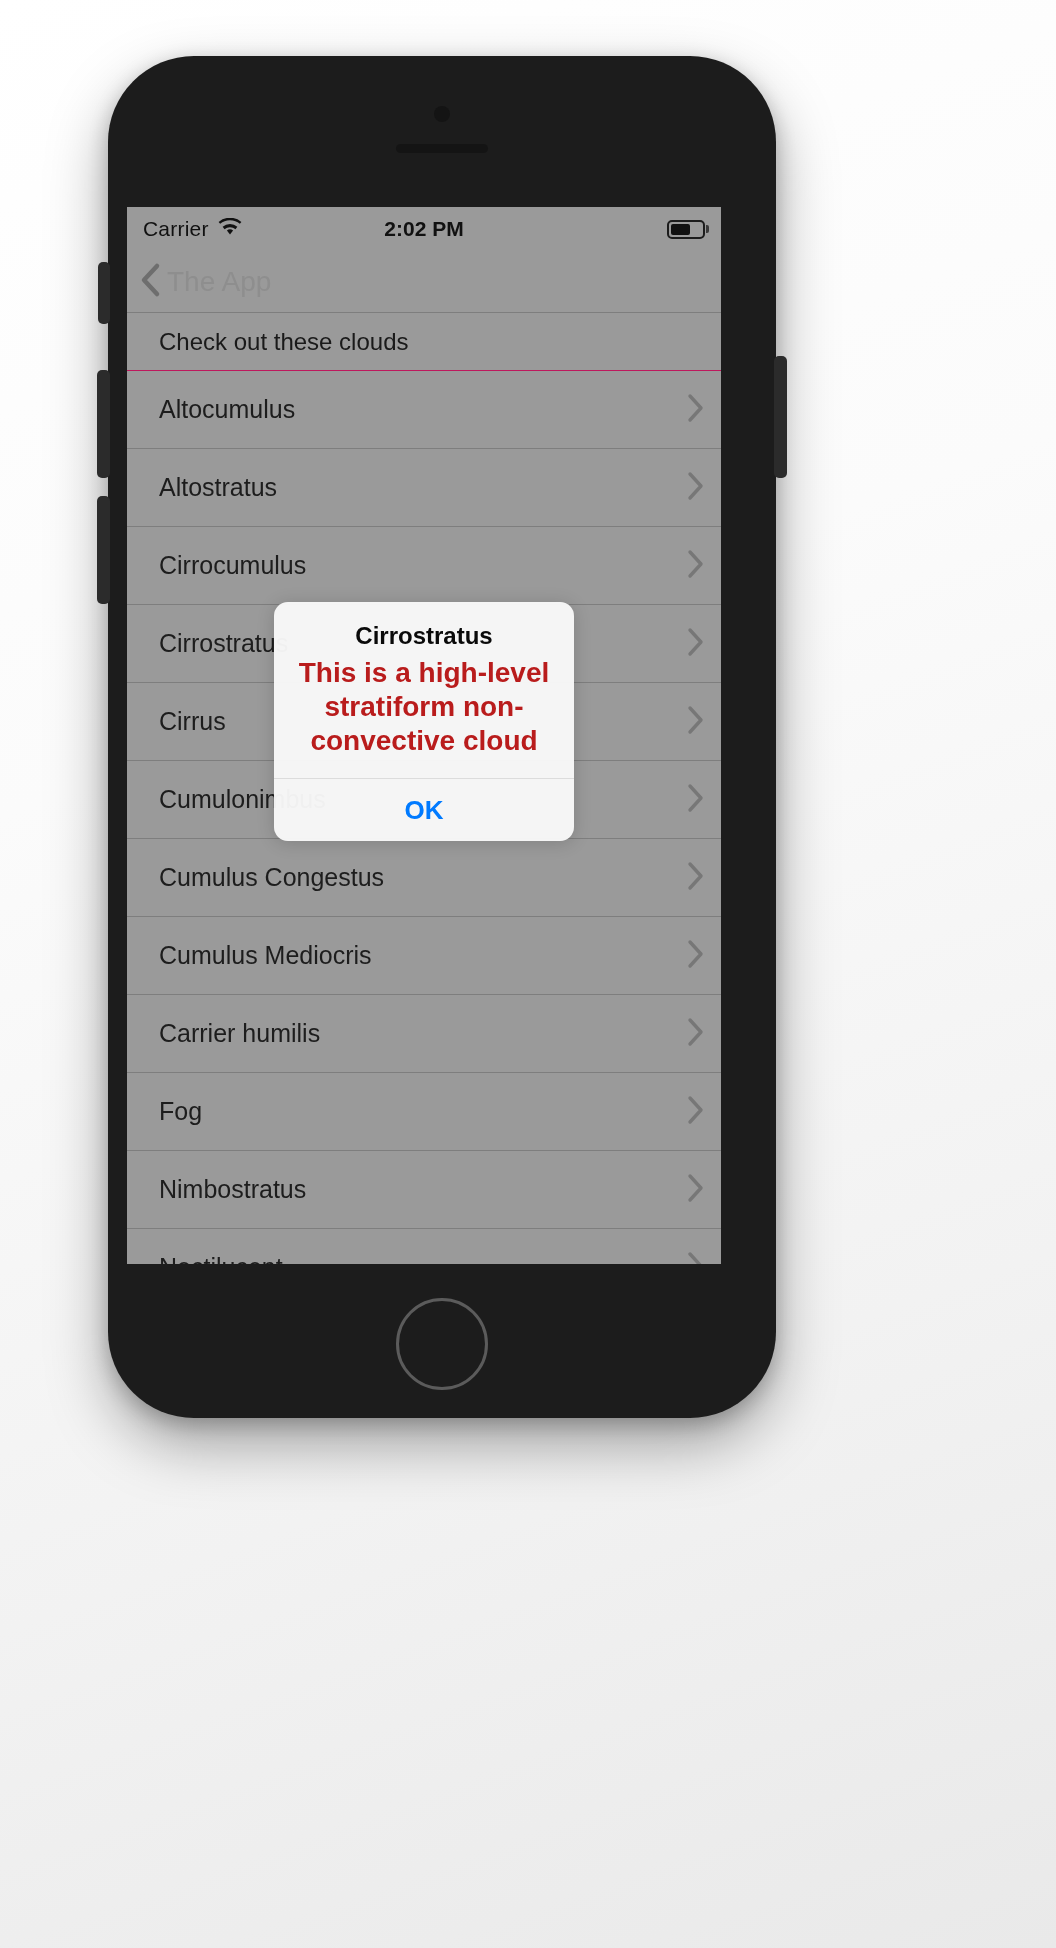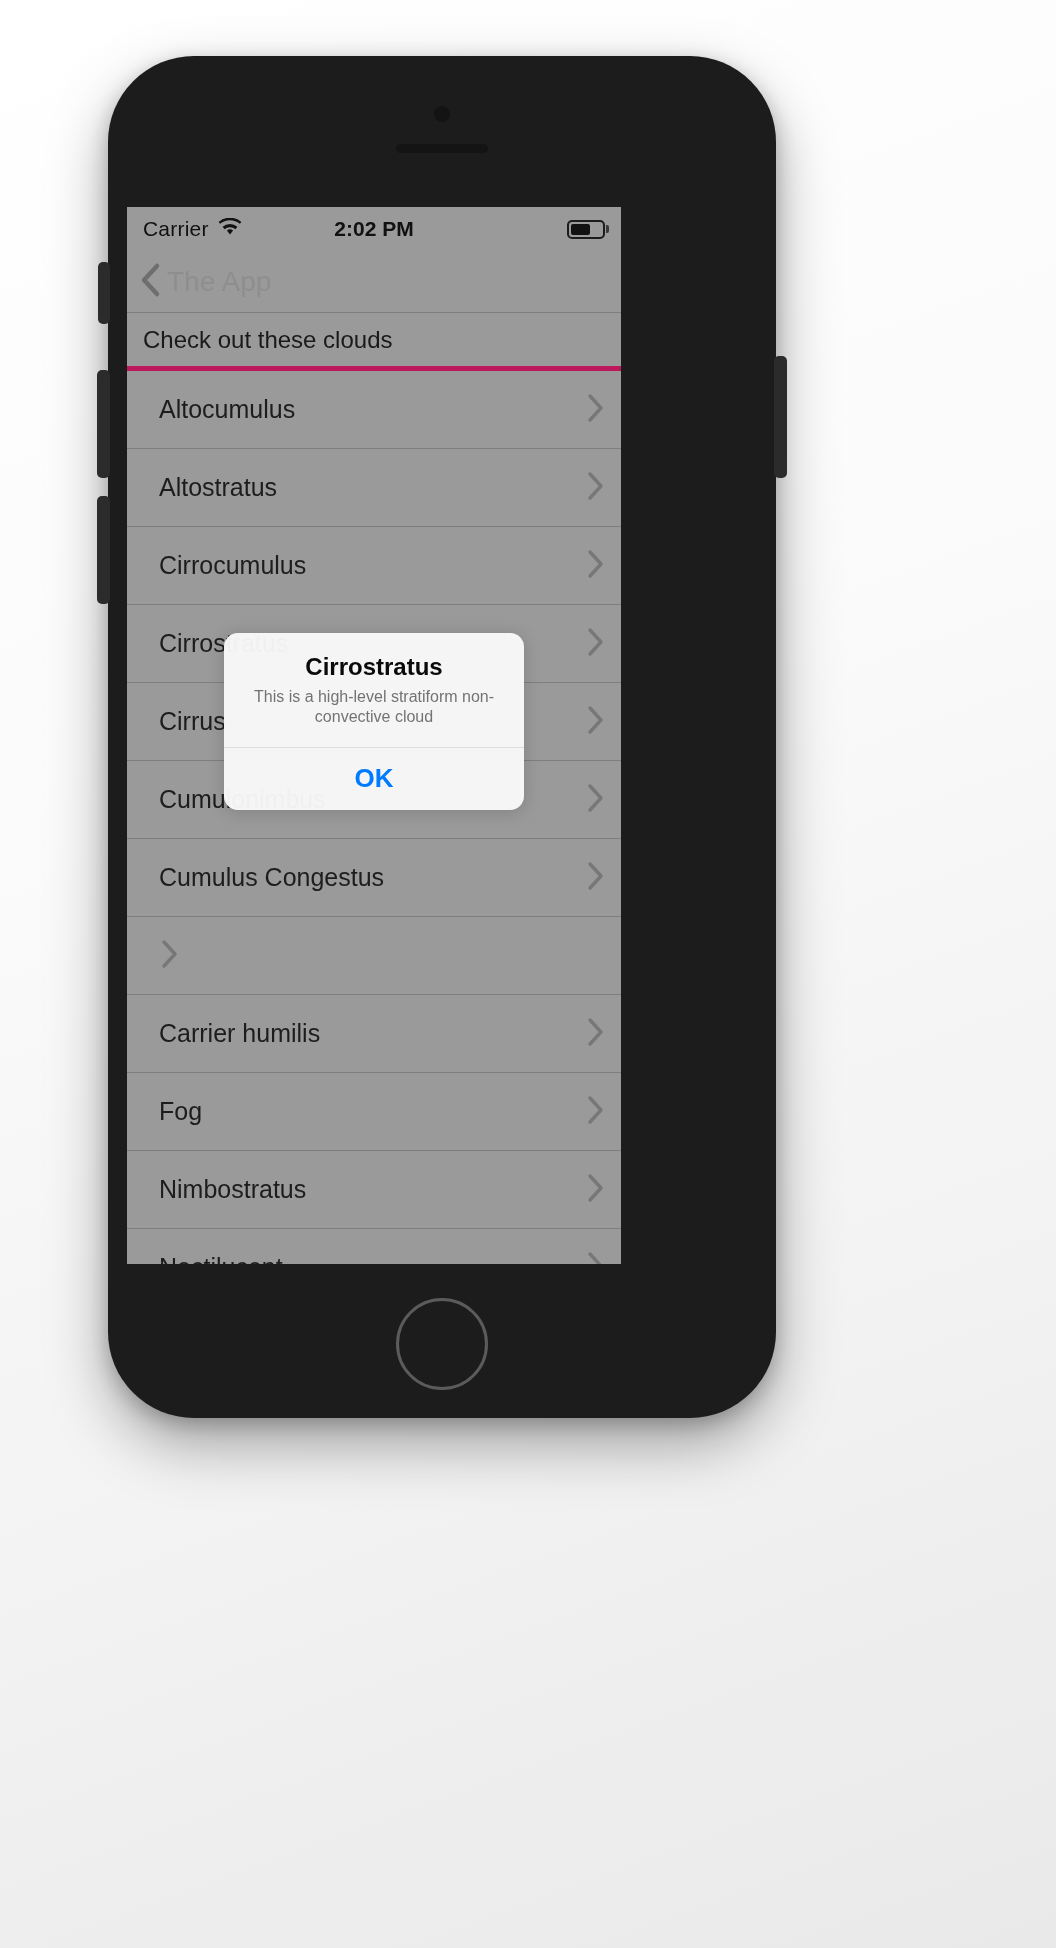--- a/index.html
+++ b/index.html
@@ -74,21 +74,21 @@
     border: 3px solid #5b5b5b;
     border-radius: 50%;
     background: #1c1c1c;
   }
 
   
   .screen {
     position: absolute;
     left: 19px;
     top: 151px;
-    width: 494px;
+    width: 594px;
     height: 1057px;
     background: #9a9a9a;
     overflow: hidden;
   }
 
   
   .status-bar {
     height: 44px;
     display: flex;
     align-items: center;
@@ -155,24 +155,24 @@
   .back-label {
     font-size: 28px;
     color: #8e8e8e;
   }
 
   
   .section-header {
     height: 58px;
     display: flex;
     align-items: center;
-    padding-left: 16px;
+    padding-left: 32px;
     font-size: 24px;
     color: #1a1a1a;
-    border-bottom: 5px solid #be185d;
+    border-bottom: 1px solid #be185d;
     background: #9a9a9a;
   }
 
   
   .table { background: #5eead4; }
   .row {
     height: 78px;
     display: flex;
     align-items: center;
     padding: 0 16px 0 32px;
@@ -207,23 +207,24 @@
     padding: 20px 16px 20px;
     text-align: center;
   }
   .alert-title {
     font-size: 24px;
     font-weight: bold;
     color: #0a0a0a;
     margin-bottom: 6px;
   }
   .alert-message {
-    font-size: 16px;
+    font-size: 28px;
     line-height: 1.22;
-    color: #737373;
+    color: #b91c1c;
+    font-weight: bold;
   }
   .alert-divider {
     height: 1px;
     background: #dcdcdc;
   }
   .alert-action {
     height: 62px;
     display: flex;
     align-items: center;
     justify-content: center;
@@ -337,20 +338,21 @@
                 <polyline points="5,4 16,16 5,28" fill="none" stroke="#777" stroke-width="3.4" stroke-linecap="round" stroke-linejoin="round"></polyline>
               </svg></span>
           </div>
           <div class="row">
             <span class="row-label">Cumulus Congestus</span>
             <span class="chevron-right"><svg width="20" height="32" viewBox="0 0 20 32">
                 <polyline points="5,4 16,16 5,28" fill="none" stroke="#777" stroke-width="3.4" stroke-linecap="round" stroke-linejoin="round"></polyline>
               </svg></span>
           </div>
           <div class="row">
+            <span class="row-label">Cumulus Mediocris</span>
             <span class="chevron-right"><svg width="20" height="32" viewBox="0 0 20 32">
                 <polyline points="5,4 16,16 5,28" fill="none" stroke="#777" stroke-width="3.4" stroke-linecap="round" stroke-linejoin="round"></polyline>
               </svg></span>
           </div>
           <div class="row">
             <span class="row-label">Carrier humilis</span>
             <span class="chevron-right"><svg width="20" height="32" viewBox="0 0 20 32">
                 <polyline points="5,4 16,16 5,28" fill="none" stroke="#777" stroke-width="3.4" stroke-linecap="round" stroke-linejoin="round"></polyline>
               </svg></span>
           </div>

